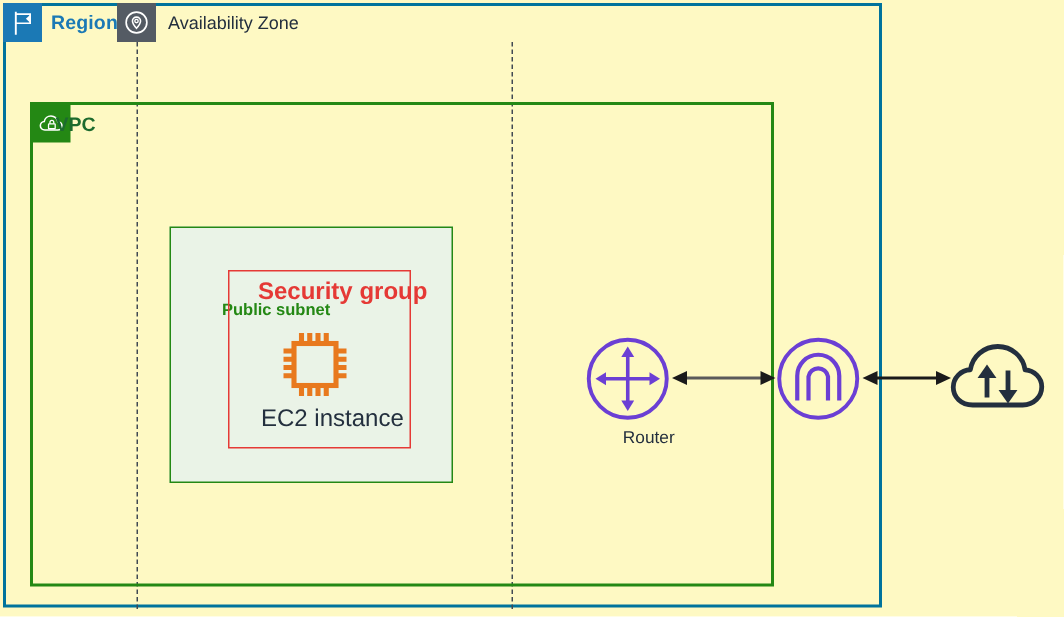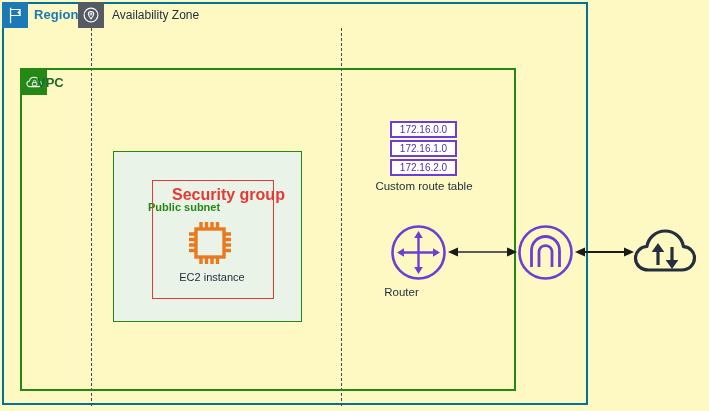--- a/index.html
+++ b/index.html
@@ -149,21 +149,21 @@
     left: 185px;
     top: 218px;
     width: 50px;
     height: 50px;
   }
   #ec2-label {
     left: 174px;
     top: 271px;
     width: 76px;
     text-align: center;
-    font-size: 11px;
+    font-size: 16px;
     color: #232F3E;
     white-space: nowrap;
   }
 
   
   #route-table {
     left: 390px;
     top: 121px;
     width: 67px;
   }
@@ -190,21 +190,21 @@
   }
 
   
   #router-icon {
     left: 390px;
     top: 224px;
     width: 57px;
     height: 57px;
   }
   #router-label {
-    left: 366px;
+    left: 397px;
     top: 286px;
     width: 71px;
     text-align: center;
     font-size: 11.5px;
     color: #232F3E;
   }
 
   
   #igw-icon {
     left: 517px;
@@ -294,26 +294,20 @@
         <rect x="11" y="11" width="28" height="28"></rect>
         <path d="M16 11 L16 4 M21.5 11 L21.5 4 M27 11 L27 4 M32.5 11 L32.5 4"></path>
         <path d="M16 39 L16 46 M21.5 39 L21.5 46 M27 39 L27 46 M32.5 39 L32.5 46"></path>
         <path d="M11 16 L4 16 M11 21.5 L4 21.5 M11 27 L4 27 M11 32.5 L4 32.5"></path>
         <path d="M39 16 L46 16 M39 21.5 L46 21.5 M39 27 L46 27 M39 32.5 L46 32.5"></path>
       </g>
     </svg>
   </div>
   <div class="abs" id="ec2-label">EC2 instance</div>
 
-  <div class="abs" id="route-table">
-    <div class="route-entry">172.16.0.0</div>
-    <div class="route-entry">172.16.1.0</div>
-    <div class="route-entry">172.16.2.0</div>
-  </div>
-  <div class="abs" id="route-table-label">Custom route table</div>
 
   <div class="abs" id="router-icon">
     <svg width="57" height="57" viewBox="0 0 57 57" aria-hidden="true">
       <circle cx="28.5" cy="28.5" r="26" stroke="#6B3FD4" stroke-width="2.6" fill="none"></circle>
       <g stroke="#6B3FD4" stroke-width="2.4" fill="none" stroke-linecap="butt">
         <path d="M28.5 9.5 L28.5 47.5"></path>
         <path d="M9.5 28.5 L47.5 28.5"></path>
       </g>
       <g fill="#6B3FD4">
         <path d="M28.5 7 L24.2 14 L32.8 14 Z"></path>

